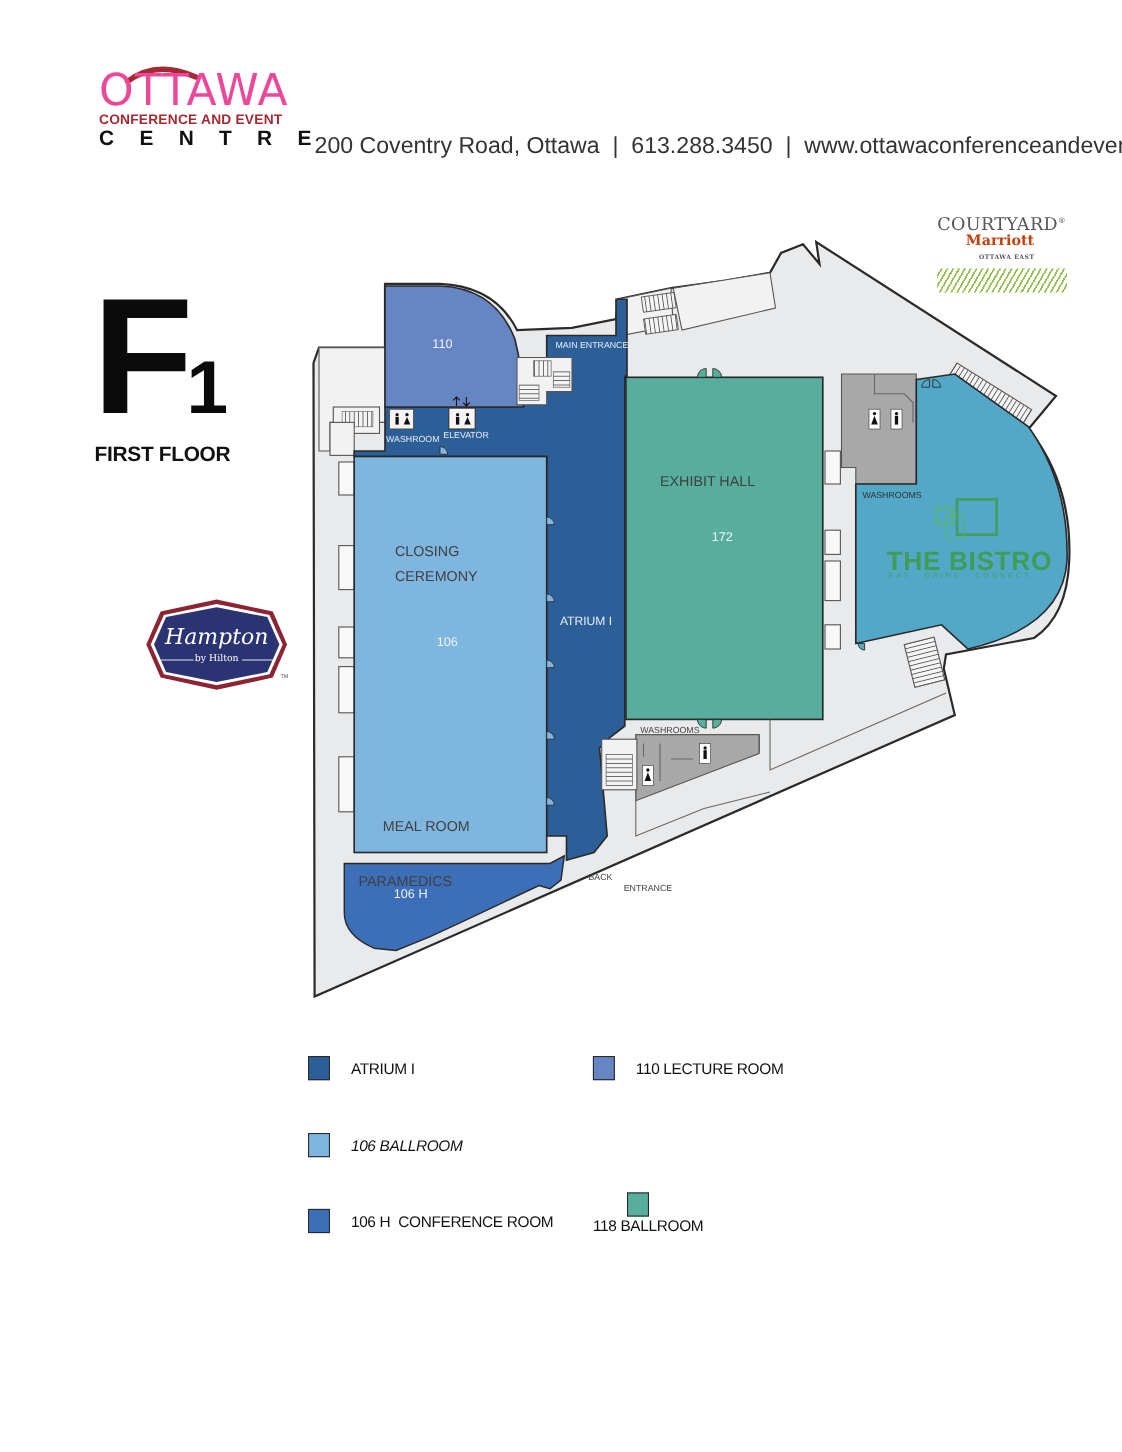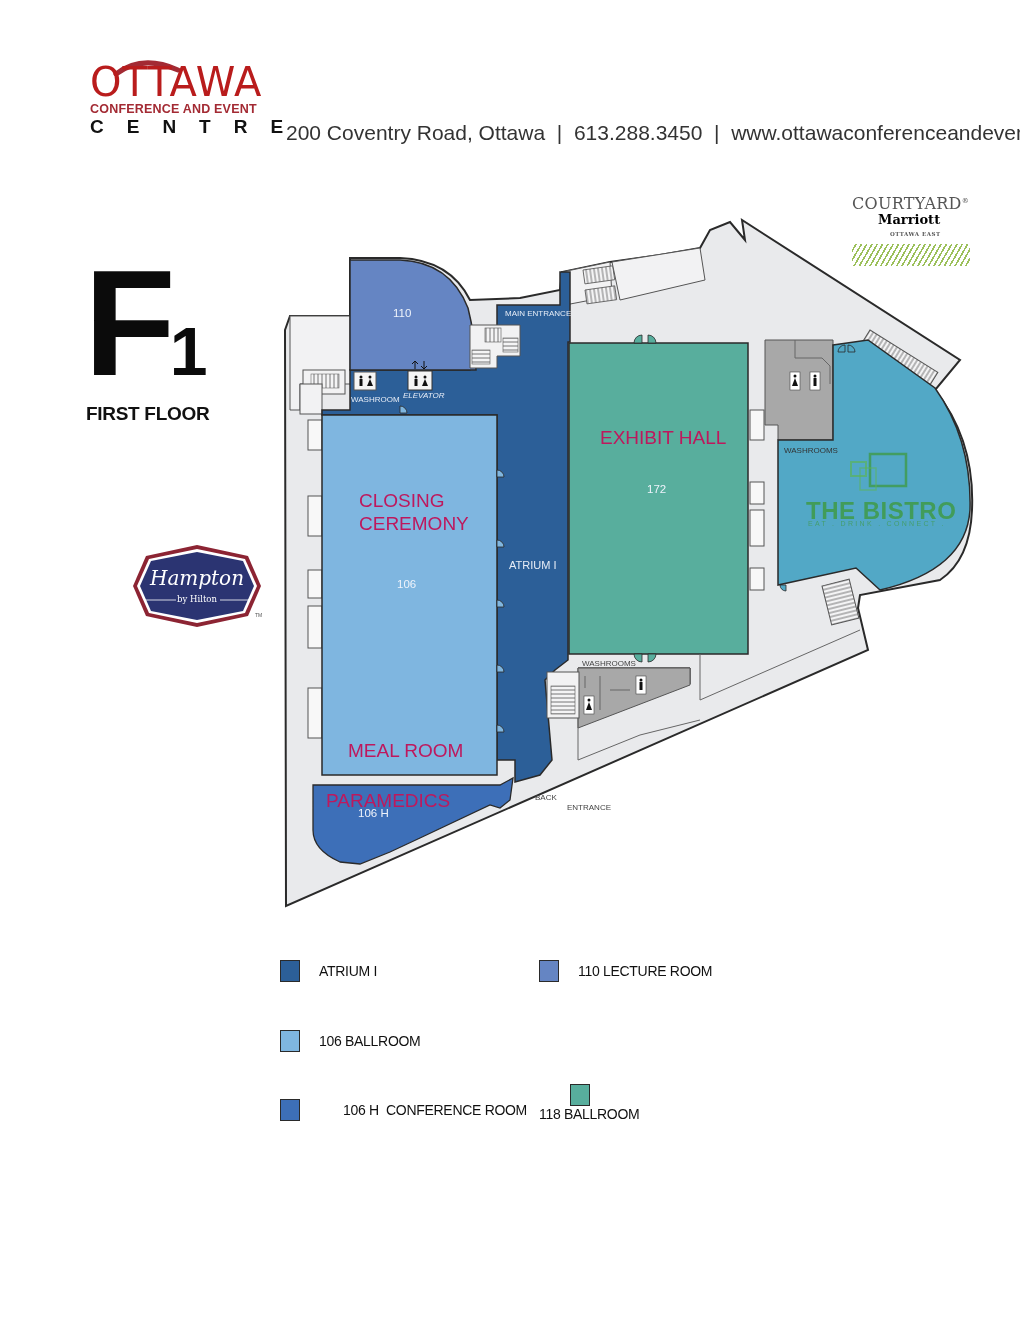--- a/index.html
+++ b/index.html
@@ -1,45 +1,45 @@
 <!DOCTYPE html>
 <html><head>
 <meta charset="utf-8">
 <style>
   html, body { margin:0; padding:0; background:#ffffff; }
   body { width:1020px; height:1320px; position:relative; overflow:hidden; font-family:"Liberation Sans", sans-serif; color:#111; }
   .abs { position:absolute; }
   
-  .logo-ottawa { left:90px; top:62px; font-size:40px; font-weight:400; letter-spacing:1px; color:#b91c1c; line-height:40px; font-family:"DejaVu Sans", sans-serif; }
+  .logo-ottawa { left:90px; top:62px; font-size:40px; font-weight:400; letter-spacing:1px; color:#ec4899; line-height:40px; font-family:"DejaVu Sans", sans-serif; }
   .logo-arc { left:112px; top:54px; }
   .logo-sub { left:90px; top:102px; font-size:12.5px; font-weight:700; color:#a32a33; letter-spacing:0.2px; line-height:14px; }
   .logo-centre { left:90px; top:116px; font-size:19px; font-weight:700; color:#111; letter-spacing:23px; line-height:22px; }
   .contact { left:286px; top:121px; font-size:21px; color:#333; white-space:nowrap; }
   
   .floor-big { left:84px; top:248px; font-size:150px; font-weight:700; line-height:150px; letter-spacing:-6px; color:#0b0b0b; }
   .floor-big small { font-size:68px; letter-spacing:0; }
   .floor-label { left:86px; top:403px; font-size:19px; font-weight:700; color:#111; letter-spacing:-0.3px; }
   
   .cy-title { left:852px; top:194px; font-family:"DejaVu Serif", serif; font-size:16px; color:#555; letter-spacing:0.3px; }
   .cy-title sup { font-size:7px; }
-  .cy-marriott { left:878px; top:212px; font-family:"DejaVu Serif", serif; font-size:13px; font-weight:700; color:#000000; }
+  .cy-marriott { left:878px; top:212px; font-family:"DejaVu Serif", serif; font-size:13px; font-weight:700; color:#c2410c; }
   .cy-east { left:890px; top:231px; font-family:"DejaVu Serif", serif; font-size:5.5px; font-weight:700; color:#555; letter-spacing:0.5px; }
   .cy-stripes { left:852px; top:244px; width:118px; height:22px;
     background: repeating-linear-gradient(-60deg, #fff 0 3px, #9cc05a 3px 4.6px); }
   
   .hampton { left:132px; top:544px; width:130px; height:84px; }
   .hampton-name { left:140px; top:566px; width:114px; text-align:center; font-family:"DejaVu Serif", serif; font-style:italic; font-size:20px; color:#fff; }
   .hampton-by { left:140px; top:594px; width:114px; text-align:center; font-family:"DejaVu Serif", serif; font-size:8.5px; color:#fff; }
   .hampton-tm { left:255px; top:612px; font-size:5px; color:#555; }
   
   .lbl { position:absolute; white-space:nowrap; }
   .lbl-room-num { color:#eef3fb; font-size:11.5px; }
   .lbl-small { color:#e6ecf6; font-size:8px; }
   .lbl-small-dark { color:#444; font-size:8px; }
-  .lbl-big { color:#be185d; font-size:19px; line-height:22px; }
+  .lbl-big { color:#404040; font-size:13px; line-height:22px; }
   .bistro-name { color:#3f9a48; font-size:24px; font-weight:700; letter-spacing:0.5px; opacity:0.85; }
   .bistro-tag { color:#3f9a48; font-size:7px; letter-spacing:2.3px; opacity:0.7; }
   
   .legend-item { position:absolute; display:flex; align-items:center; }
   .swatch { width:20px; height:22px; border:1.5px solid #2a2a2a; box-sizing:border-box; margin-right:19px; }
   .legend-label { font-size:14px; color:#111; letter-spacing:-0.3px; }
 </style>
 </head>
 <body>
 
@@ -196,21 +196,21 @@
       <rect x="639.5" y="682" width="3" height="8"></rect>
   </g>
 
   <path d="M415 369 L415 361 M412 364 L415 361 L418 364" stroke="#111" stroke-width="1" fill="none"></path>
   <path d="M424 361 L424 369 M421 366 L424 369 L427 366" stroke="#111" stroke-width="1" fill="none"></path>
 </svg>
 
 <div class="lbl lbl-room-num" style="left:393px;top:307px;">110</div>
 <div class="lbl lbl-small" style="left:505px;top:309px;">MAIN ENTRANCE</div>
 <div class="lbl lbl-small" style="left:351px;top:395px;">WASHROOM</div>
-<div class="lbl lbl-small" style="left:403px;top:391px;font-style:italic;">ELEVATOR</div>
+<div class="lbl lbl-small" style="left:403px;top:391px;">ELEVATOR</div>
 <div class="lbl lbl-small-dark" style="left:784px;top:446px;color:#333;">WASHROOMS</div>
 
 <div class="lbl lbl-big" style="left:600px;top:427px;">EXHIBIT HALL</div>
 <div class="lbl lbl-room-num" style="left:647px;top:483px;">172</div>
 
 <div class="lbl lbl-big" style="left:359px;top:490px;">CLOSING</div>
 <div class="lbl lbl-big" style="left:359px;top:513px;">CEREMONY</div>
 <div class="lbl lbl-room-num" style="left:397px;top:578px;">106</div>
 <div class="lbl lbl-small" style="left:509px;top:559px;font-size:11px;">ATRIUM I</div>
 <div class="lbl lbl-big" style="left:348px;top:740px;">MEAL ROOM</div>
@@ -226,24 +226,24 @@
 <div class="lbl bistro-tag" style="left:808px;top:520px;">EAT . DRINK . CONNECT .</div>
 
 <div class="legend-item" style="left:280px;top:960px;">
   <div class="swatch" style="background:#2c5f98;"></div>
   <span class="legend-label">ATRIUM I</span>
 </div>
 <div class="legend-item" style="left:539px;top:960px;">
   <div class="swatch" style="background:#6585c3;"></div>
   <span class="legend-label">110 LECTURE ROOM</span>
 </div>
-<div class="legend-item" style="left:280px;top:1030px;">
+<div class="legend-item" style="left:280px;top:1030px;font-style:italic;">
   <div class="swatch" style="background:#7fb6e0;"></div>
   <span class="legend-label">106 BALLROOM</span>
 </div>
 <div class="legend-item" style="left:539px;top:1084px;flex-direction:column;">
   <div class="swatch" style="background:#58ae9d;"></div>
   <span class="legend-label">118 BALLROOM</span>
 </div>
 <div class="legend-item" style="left:280px;top:1099px;">
   <div class="swatch" style="background:#3d6fb8;"></div>
-  <span class="legend-label" style="white-space:pre;margin-left:24px;">106 H  CONFERENCE ROOM</span>
+  <span class="legend-label" style="white-space:pre;">106 H  CONFERENCE ROOM</span>
 </div>
 
 </body></html>

